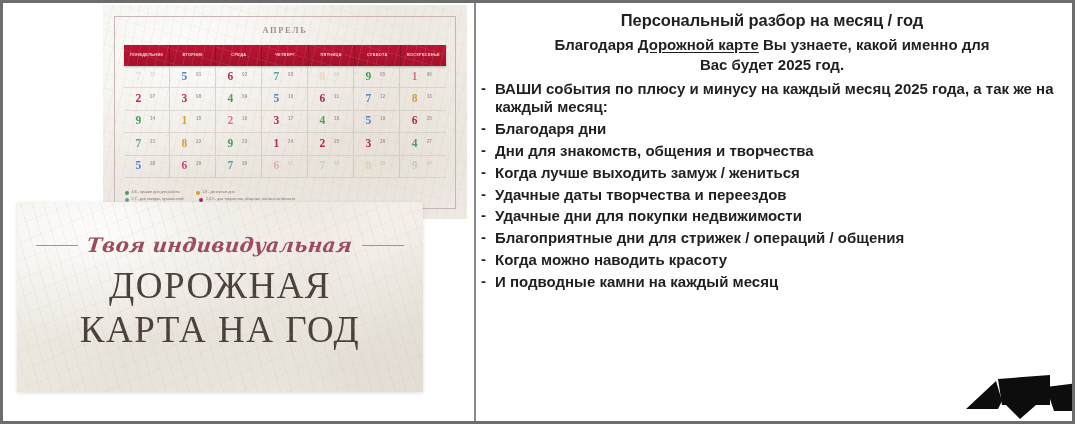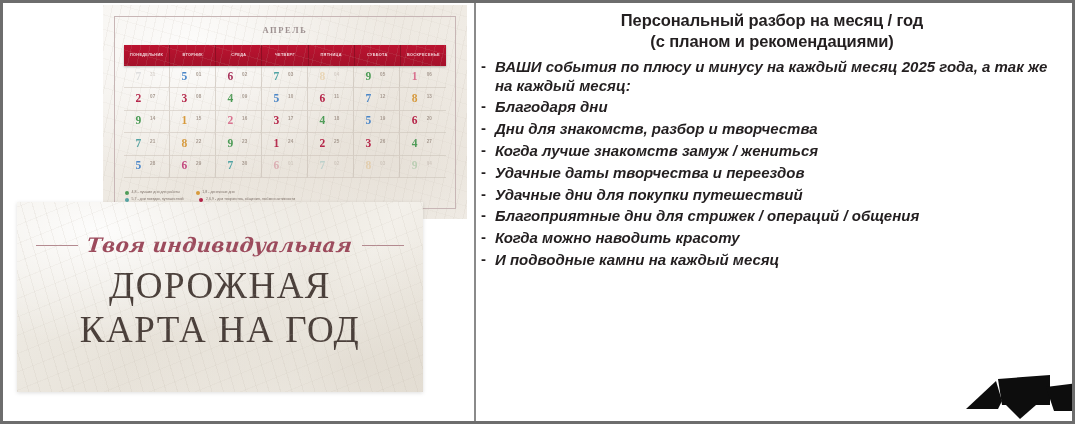--- a/index.html
+++ b/index.html
@@ -143,21 +143,21 @@
   .r-sub .hl{font-weight:700;text-decoration:underline;text-underline-offset:2px;}
   .r-list{
     margin:6px 0 0 0;padding:0;list-style:none;
     font-size:15px;font-weight:600;line-height:1.0;
   }
   .r-list li{
     display:flex;gap:7px;align-items:flex-start;
     padding:0 0 0 4px;margin-bottom:3.5px;
   }
   .r-list li .bu{flex:none;width:7px;color:#231f20;}
-  .r-list li .tx{flex:1;line-height:1.22;font-style:italic;}
+  .r-list li .tx{flex:1;line-height:1.22;}
 
   
   .logo{
     position:absolute;right:-6px;bottom:-2px;width:120px;height:62px;
     overflow:hidden;
   }
 </style>
 </head>
 <body>
 
@@ -351,48 +351,53 @@
       <div>ДОРОЖНАЯ</div>
       <div>КАРТА НА ГОД</div>
     </div>
   </div>
 
   <div class="divider"></div>
 
   <div class="right">
     <div class="r-title">
       <div>Персональный разбор на месяц / год</div>
-      <div>(с планом и рекомендациями)</div>
     </div>
     <div class="r-sub">
+      <div>
+        <span>Благодаря</span>
+        <span class="hl">Дорожной карте</span>
+        <span>Вы узнаете, какой именно для</span>
+      </div>
+      <div>Вас будет 2025 год.</div>
     </div>
     <ul class="r-list">
         <li>
           <span class="bu">-</span>
           <span class="tx">ВАШИ  события по плюсу и минусу на каждый месяц 2025 года, а так же на каждый месяц:</span>
         </li>
         <li>
           <span class="bu">-</span>
           <span class="tx">Благодаря дни</span>
         </li>
         <li>
           <span class="bu">-</span>
-          <span class="tx">Дни для знакомств, разбор и творчества</span>
-        </li>
-        <li>
-          <span class="bu">-</span>
-          <span class="tx">Когда лучше знакомств замуж / жениться</span>
+          <span class="tx">Дни для знакомств, общения и творчества</span>
+        </li>
+        <li>
+          <span class="bu">-</span>
+          <span class="tx">Когда лучше выходить замуж / жениться</span>
         </li>
         <li>
           <span class="bu">-</span>
           <span class="tx">Удачные даты творчества и переездов</span>
         </li>
         <li>
           <span class="bu">-</span>
-          <span class="tx">Удачные дни для покупки путешествий</span>
+          <span class="tx">Удачные дни для покупки недвижимости</span>
         </li>
         <li>
           <span class="bu">-</span>
           <span class="tx">Благоприятные  дни для стрижек / операций / общения</span>
         </li>
         <li>
           <span class="bu">-</span>
           <span class="tx">Когда можно наводить красоту</span>
         </li>
         <li>

